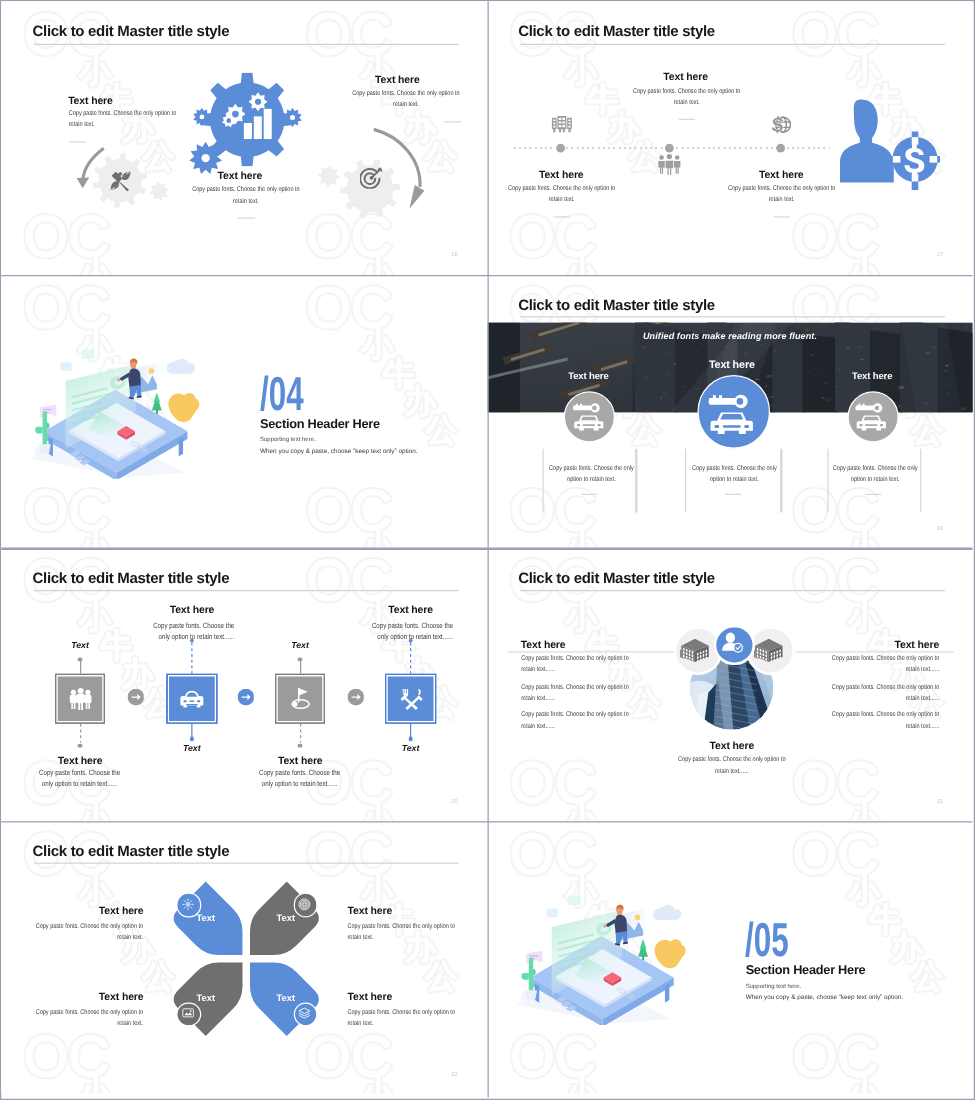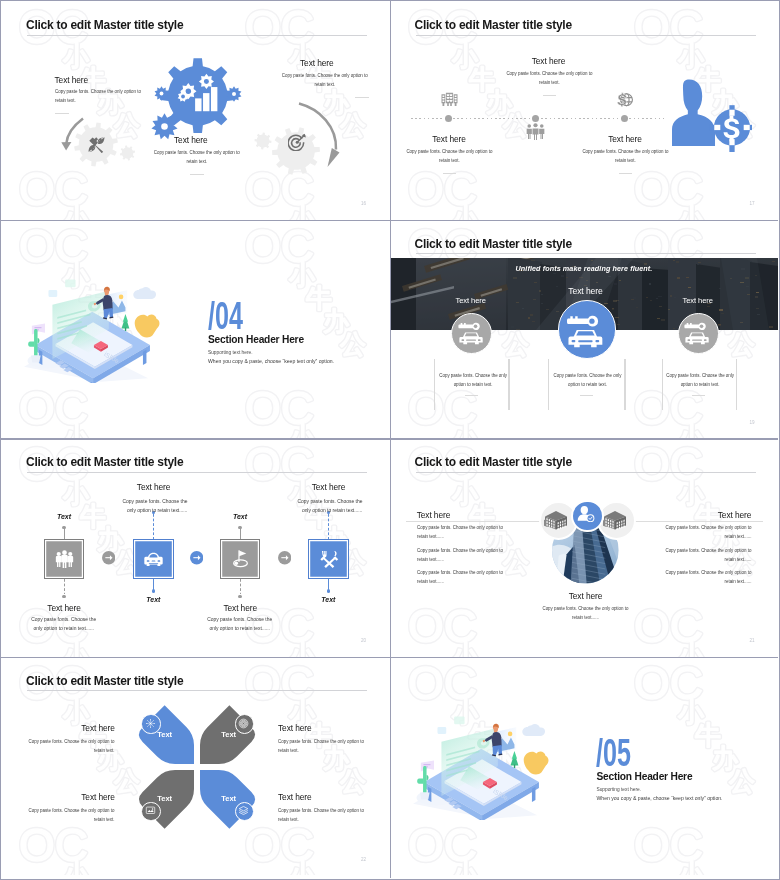--- a/index.html
+++ b/index.html
@@ -9,21 +9,21 @@
 .s1{left:0;top:0}.s2{left:388.5px;top:0}
 .s3{left:0;top:218.5px}.s4{left:388.5px;top:218.5px}
 .s5{left:0;top:437px}.s6{left:388.5px;top:437px}
 .s7{left:0;top:655.5px}.s8{left:388.5px;top:655.5px}
 .vline{position:absolute;background:#9a9db3;width:1.5px;top:0;height:877px;left:388.5px;z-index:50}
 .hline{position:absolute;background:#9a9db3;height:1.5px;left:0;width:777px;z-index:50}
 .h1{top:218.5px}.h2{top:437px}.h3{top:655.5px}
 .title{position:absolute;left:25px;top:17px;font-size:12px;font-weight:bold;color:#181818;letter-spacing:-0.25px;white-space:nowrap}
 .titleline{position:absolute;left:26px;top:33.8px;width:340px;height:1px;background:#d2d3d7;}
 .pagenum{position:absolute;left:360px;top:200px;font-size:4.6px;color:#c3c6ce;}
-.th{position:absolute;font-size:8.4px;font-weight:normal;color:#161616;white-space:nowrap;letter-spacing:-0.1px}
+.th{position:absolute;font-size:8.4px;font-weight:bold;color:#161616;white-space:nowrap;letter-spacing:-0.1px}
 .body{position:absolute;font-size:5.45px;color:#3a3a3a;line-height:9.1px;transform:scaleX(0.815);transform-origin:left top;}
 .dash{position:absolute;height:0.8px;background:#dadada;}
 .bannertext{position:absolute;left:0;top:44px;width:389px;text-align:center;font-size:7.2px;font-style:italic;font-weight:bold;color:#fff;letter-spacing:0.1px}
 .tag{position:absolute;font-size:7px;font-weight:bold;font-style:italic;color:#161616;}
 .petallabel{position:absolute;width:40px;text-align:center;font-size:7.5px;font-weight:bold;color:#fff;}
 .wm{position:absolute;inset:0;pointer-events:none;opacity:1;}
 .secnum{position:absolute;left:206.5px;top:77.5px;font-size:38px;font-weight:bold;color:#5b8cd8;letter-spacing:0px;line-height:38px;transform:scaleX(0.66);transform-origin:left top}
 .sechead{position:absolute;left:207px;top:114.5px;font-size:10.2px;font-weight:bold;color:#181818;letter-spacing:-0.2px}
 .secsup{position:absolute;left:207px;top:130.5px;font-size:4.8px;color:#4a4a4a;}
 .secnote{position:absolute;left:207px;top:138.5px;font-size:5.1px;color:#3a3a3a;}
@@ -483,21 +483,21 @@
           <rect x="222" y="50" width="2" height="1" fill="#b08b56" opacity="0.39"></rect>
           <rect x="254" y="5" width="3" height="2" fill="#b08b56" opacity="0.28"></rect>
           <rect x="307" y="6" width="2" height="1" fill="#4b535c" opacity="0.39"></rect>
           <rect x="328" y="66" width="3" height="1" fill="#8a6a42" opacity="0.37"></rect>
           <path d="M146 72 L206 0 L244 0 L178 72 Z" fill="#828b96" opacity="0.17"></path>
           <path d="M198 0 L232 0 L208 72 L172 72 Z" fill="#a1aab4" opacity="0.10"></path>
           <path d="M331 0 L367 0 L379 72 L343 72 Z" fill="#6f7883" opacity="0.13"></path>
           <rect width="389" height="72" fill="#181d23" opacity="0.30"></rect>
         </g>
       </svg>
-<div class="bannertext">Unified fonts make reading here fluent.</div>
+<div class="bannertext">Unified fonts make reading more fluent.</div>
 <div style="position:absolute;left:61.7px;top:93.0px;width:39.0px;height:39.0px;border-radius:50%;background:#a8a8a8;border:1.6px solid #fff;box-sizing:content-box"></div>
 <svg style="position:absolute;left:67.16px;top:98.96px" width="28.1" height="28.1" viewBox="0 0 40 40">
         <g fill="#fff">
           <path d="M3 9.2 H5.2 V7.0 H7.6 V9.2 H10.0 V7.0 H12.4 V9.2 H22.6 A5.3 5.3 0 1 1 22.6 14.6 H3 C1.6 14.6 1.6 9.2 3 9.2 Z"></path>
           <circle cx="26.4" cy="11.9" r="2.6" fill="#a8a8a8"></circle>
           <path d="M11.5 20.5 H28.5 L31.6 27.5 H8.4 Z"></path>
           <path d="M5.4 27.0 H34.6 A2 2 0 0 1 36.6 29 V35 H31.0 V37.5 H25.6 V35 H14.4 V37.5 H9.0 V35 H3.4 V29 A2 2 0 0 1 5.4 27.0 Z"></path>
         </g>
         <g fill="#a8a8a8">
           <path d="M13.2 21.8 H26.8 L29.0 26.0 H11.0 Z"></path>

